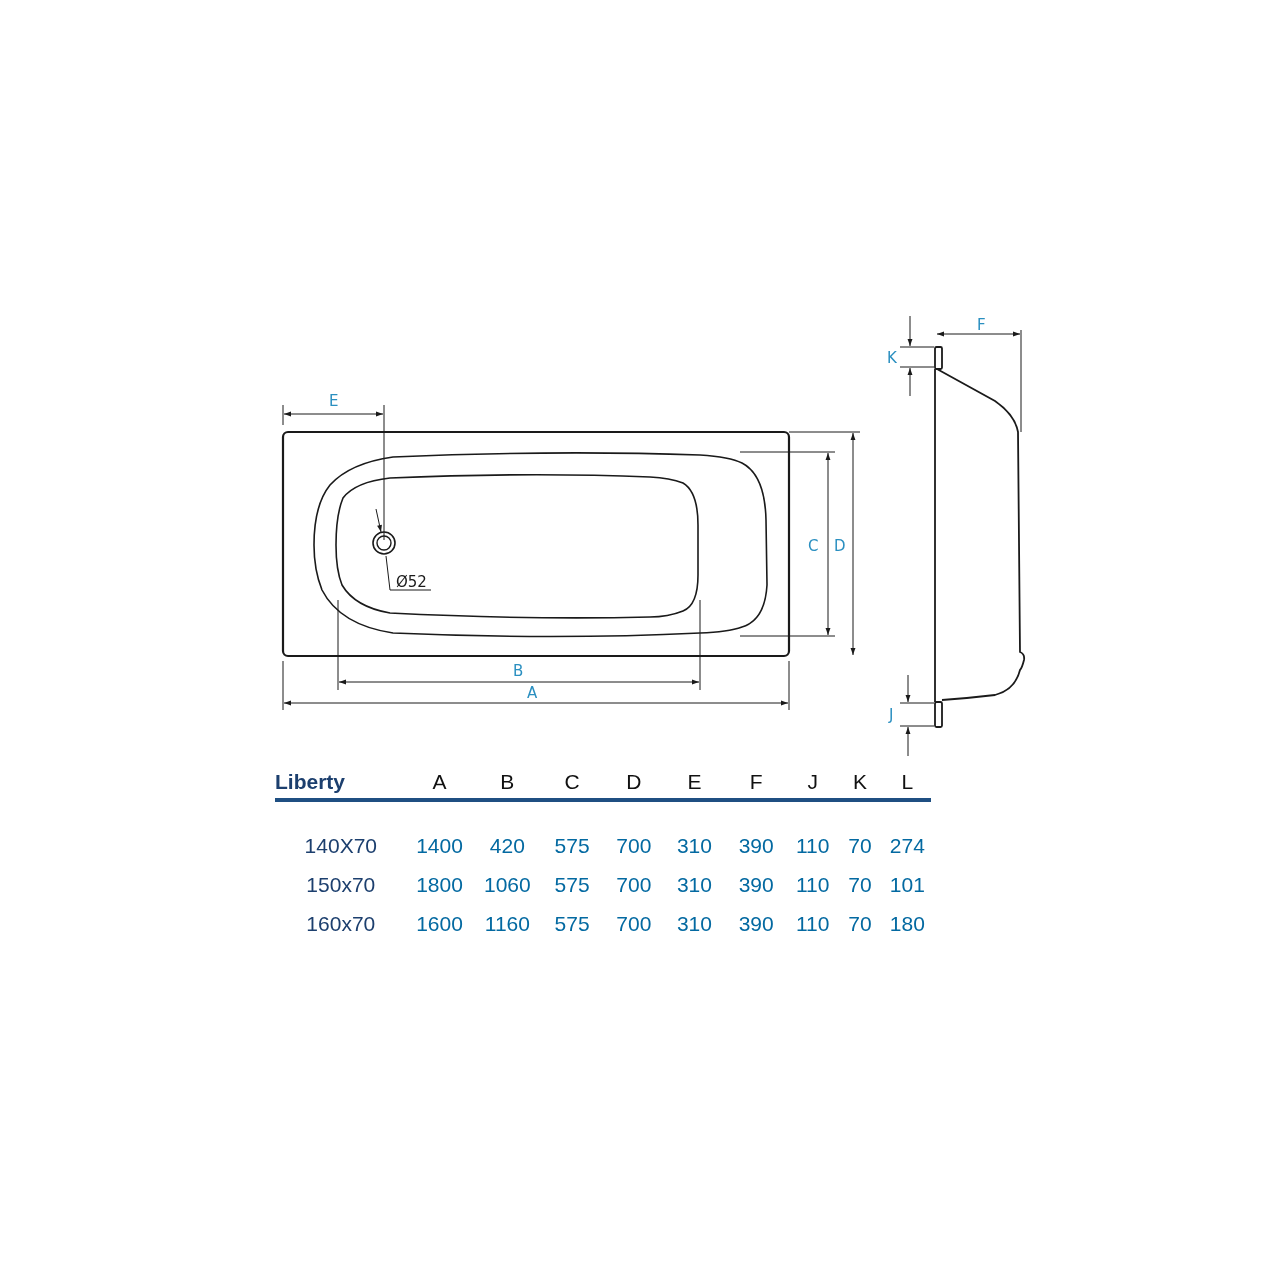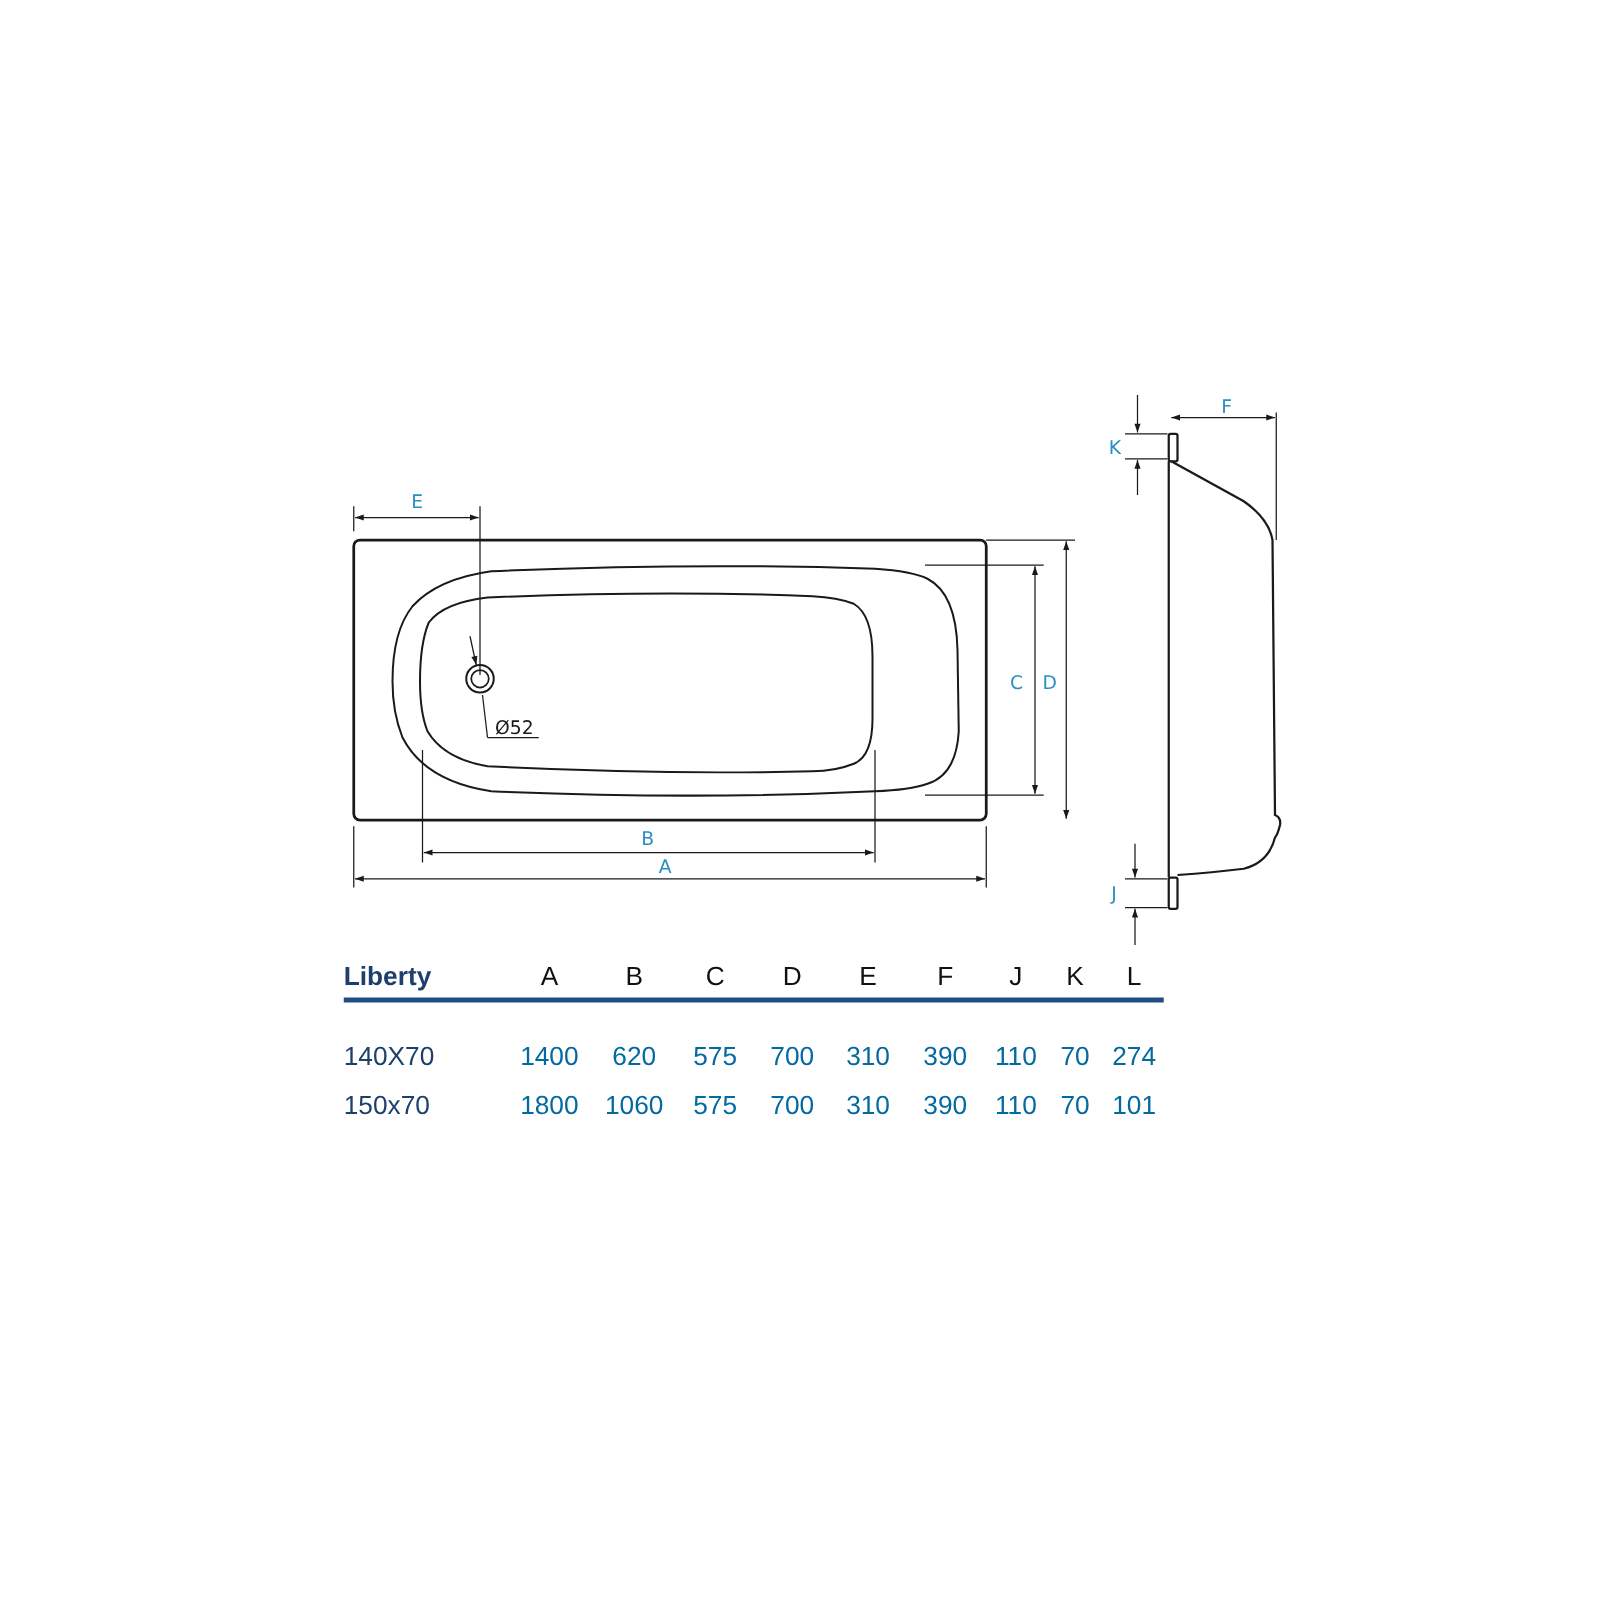--- a/index.html
+++ b/index.html
@@ -8,21 +8,21 @@
   #drawing { position: absolute; left: 0; top: 0; width: 1280px; height: 1280px; }
   .dimlabel { font-family: "DejaVu Sans", "Liberation Sans", sans-serif; font-size: 15px; }
   .spec-table { position: absolute; left: 275px; top: 766px; width: 656px; border-collapse: collapse; }
   .spec-table th, .spec-table td { padding: 0; font-weight: normal; text-align: center;
          font-family: "Liberation Sans", sans-serif; }
   .spec-table thead th { font-size: 21px; color: #111; height: 32px; vertical-align: middle; }
   .spec-table thead th.model-col { text-align: left; color: #1c3f6e; font-weight: bold; font-size: 21px; }
   .spec-table thead tr.rule td { height: 4px; background: #1f4f82; padding: 0; }
   .spec-table tbody tr.first td { padding-top: 24px; }
   .spec-table tbody td { font-size: 21px; color: #0369a1; height: 39px; }
-  .spec-table tbody td.model { text-align: left; color: #1c3f6e; }
+  .spec-table tbody td.model { text-align: center; color: #1c3f6e; }
 </style>
 </head>
 <body>
 
 <svg id="drawing" viewBox="0 0 1280 1280" xmlns="http://www.w3.org/2000/svg">
   <defs>
     <marker id="arr" viewBox="0 0 10 10" refX="10" refY="5" markerWidth="12" markerHeight="7" orient="auto-start-reverse" markerUnits="userSpaceOnUse">
       <path d="M0,1.5 L10,5 L0,8.5 z" fill="#1a1a1a"></path>
     </marker>
   </defs>
@@ -135,35 +135,47 @@
       <th>L</th>
     </tr>
     <tr class="rule">
         <td colspan="10"></td>
       </tr>
   </thead>
   <tbody>
     <tr class="first">
       <td class="model">140X70</td>
       <td>1400</td>
-      <td>620</td>
+      <td>420</td>
       <td>575</td>
       <td>700</td>
       <td>310</td>
       <td>390</td>
       <td>110</td>
       <td>70</td>
       <td>274</td>
     </tr>
     <tr>
       <td class="model">150x70</td>
       <td>1800</td>
       <td>1060</td>
       <td>575</td>
       <td>700</td>
       <td>310</td>
       <td>390</td>
       <td>110</td>
       <td>70</td>
       <td>101</td>
     </tr>
+    <tr>
+      <td class="model">160x70</td>
+      <td>1600</td>
+      <td>1160</td>
+      <td>575</td>
+      <td>700</td>
+      <td>310</td>
+      <td>390</td>
+      <td>110</td>
+      <td>70</td>
+      <td>180</td>
+    </tr>
   </tbody>
 </table>
 
 </body></html>

